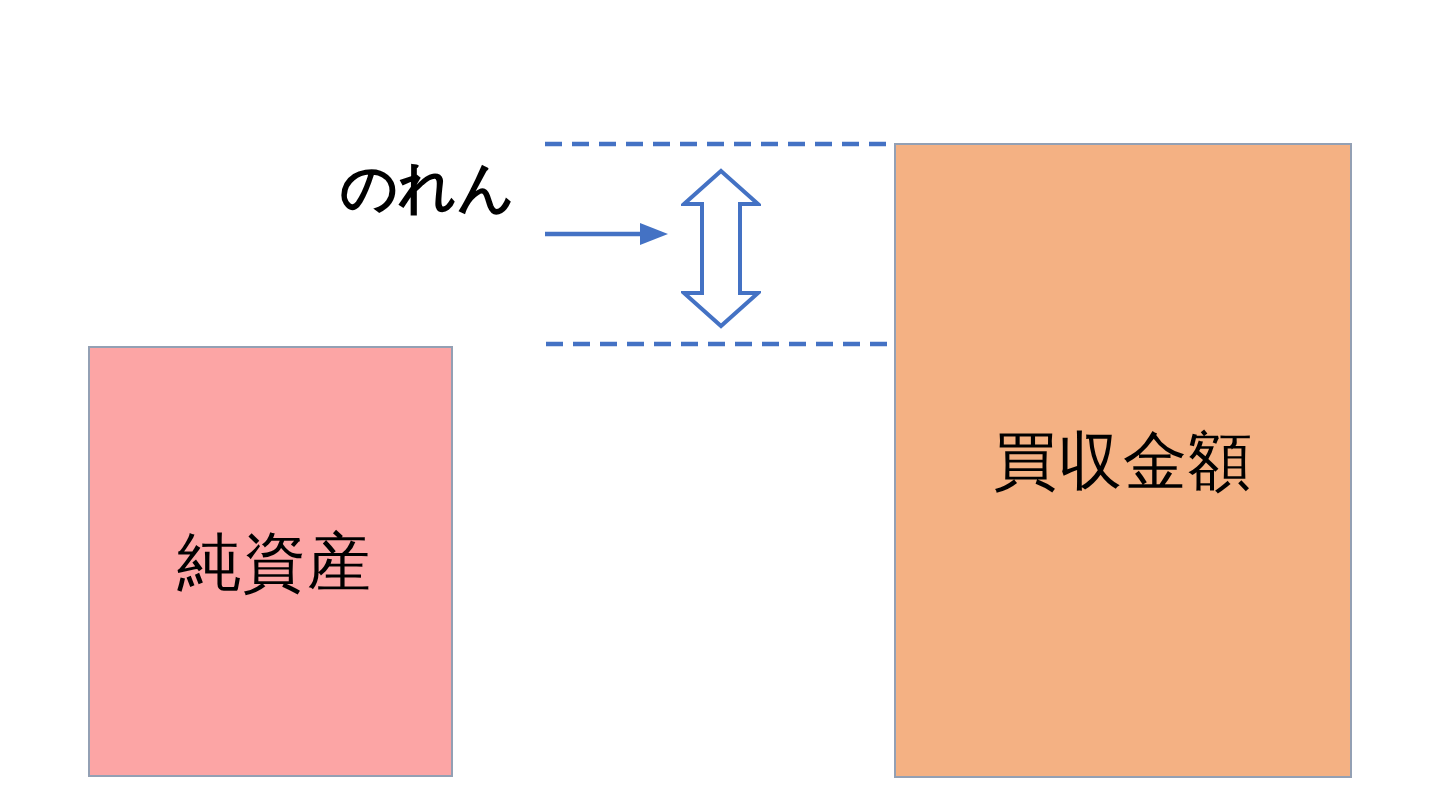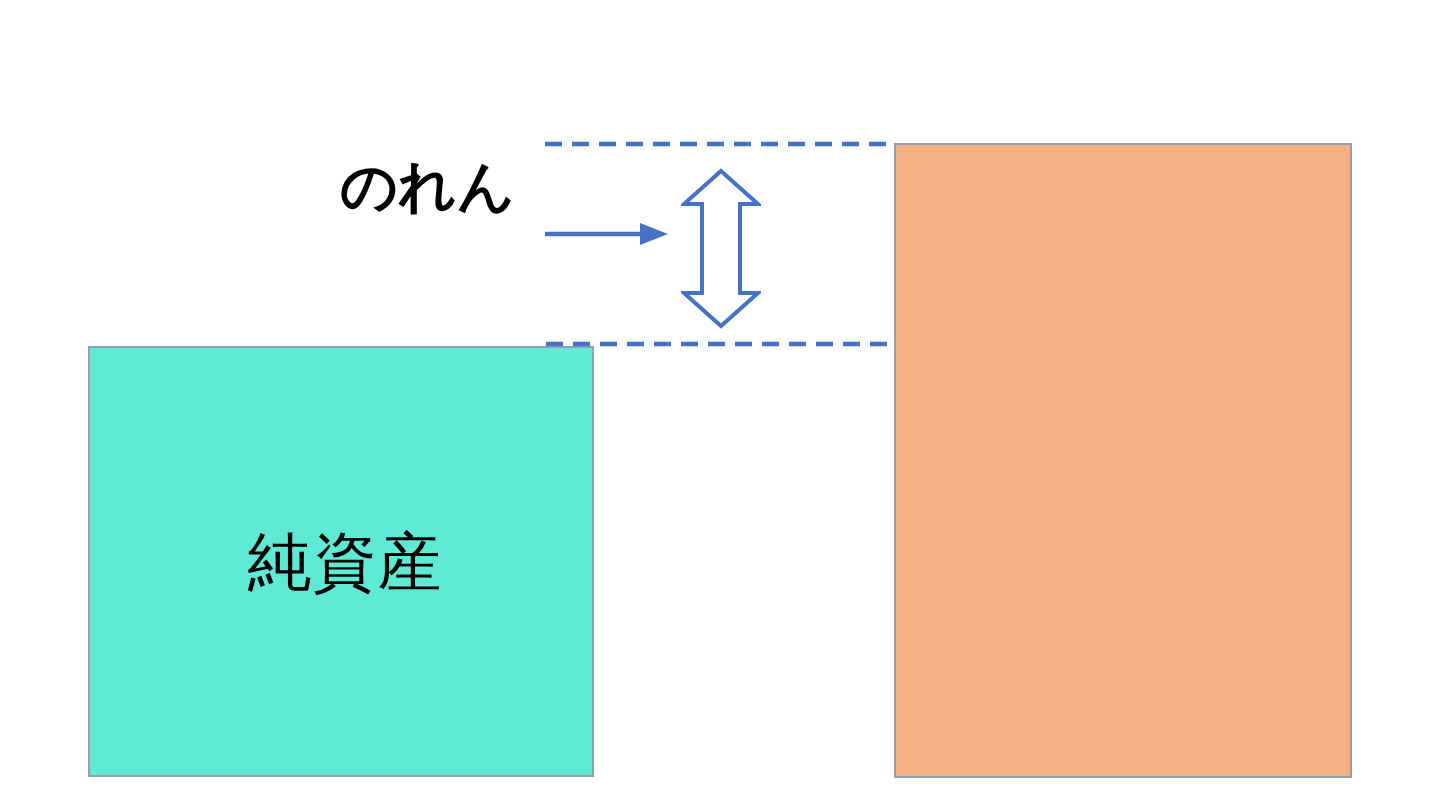--- a/index.html
+++ b/index.html
@@ -26,59 +26,59 @@
     justify-content: center;
     text-align: center;
     font-size: 64px;
     line-height: 82px;
     font-weight: 400;
     letter-spacing: 1px;
   }
   .box--green {
     left: 88px;
     top: 346px;
-    width: 506px;
+    width: 365px;
     height: 431px;
-    background: #5eead4;
+    background: #fca5a5;
     padding-left: 8px;
   }
   .box--orange {
     left: 894px;
     top: 143px;
     width: 458px;
     height: 635px;
     background: #f4b183;
   }
   .goodwill-label {
     position: absolute;
     left: 295px;
     top: 149px;
     width: 265px;
     text-align: center;
     font-weight: 700;
     font-size: 57px;
     line-height: 76px;
     color: #000000;
-    font-family: Liberation Serif, serif;
   }
   .svg-abs {
     position: absolute;
     display: block;
   }
 </style>
 </head>
 <body>
 
 <div class="canvas">
 
   <div class="box box--green">
     <div>純資産</div>
   </div>
 
   <div class="box box--orange">
+    <div>買収金額</div>
   </div>
 
   <svg class="svg-abs" style="left:545px; top:140px;" width="349" height="8">
     <line x1="0" y1="4" x2="349" y2="4" stroke="#4472c4" stroke-width="4.5" stroke-dasharray="17 10"></line>
   </svg>
 
   <svg class="svg-abs" style="left:546px; top:340px;" width="348" height="8">
     <line x1="0" y1="4" x2="348" y2="4" stroke="#4472c4" stroke-width="4.5" stroke-dasharray="17 10"></line>
   </svg>
 

